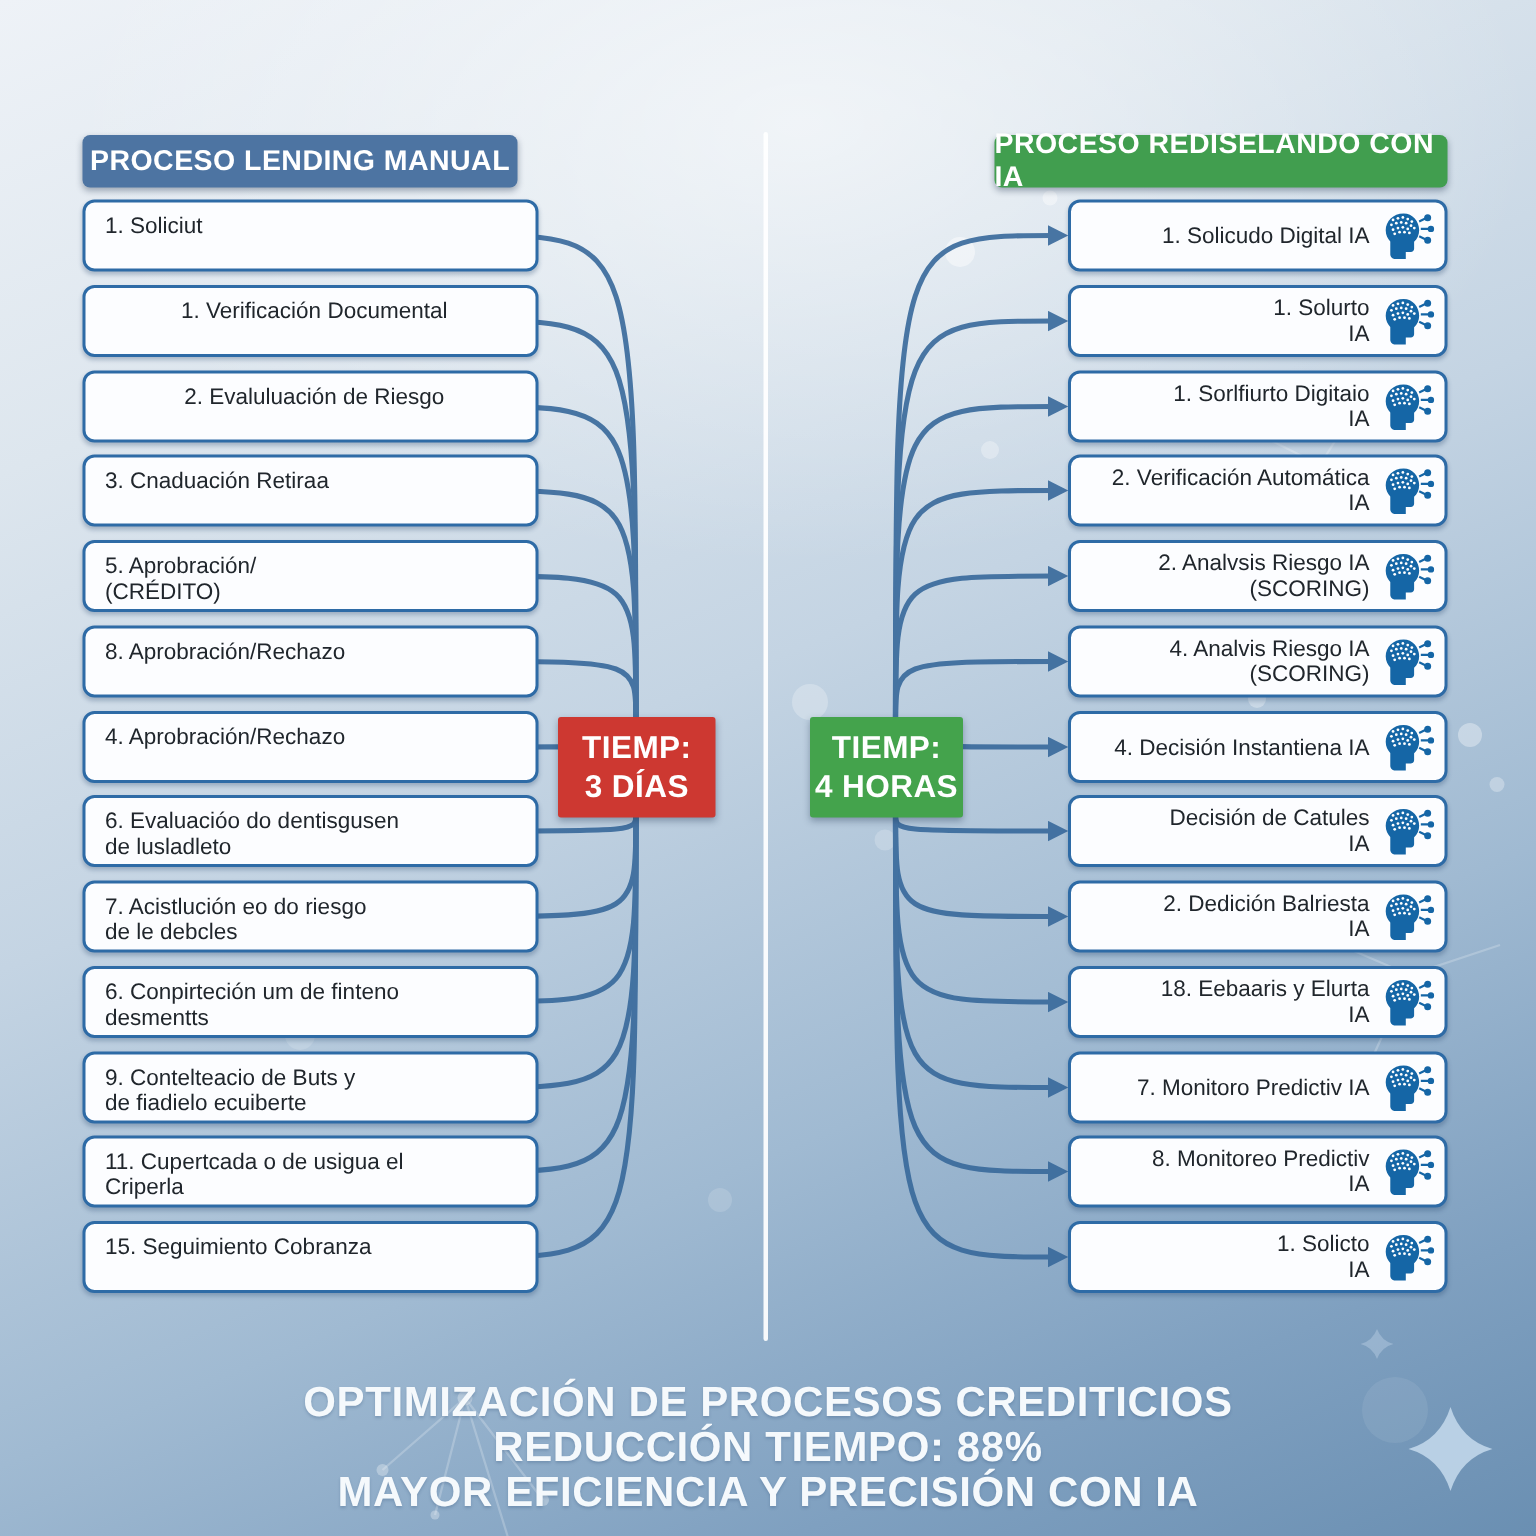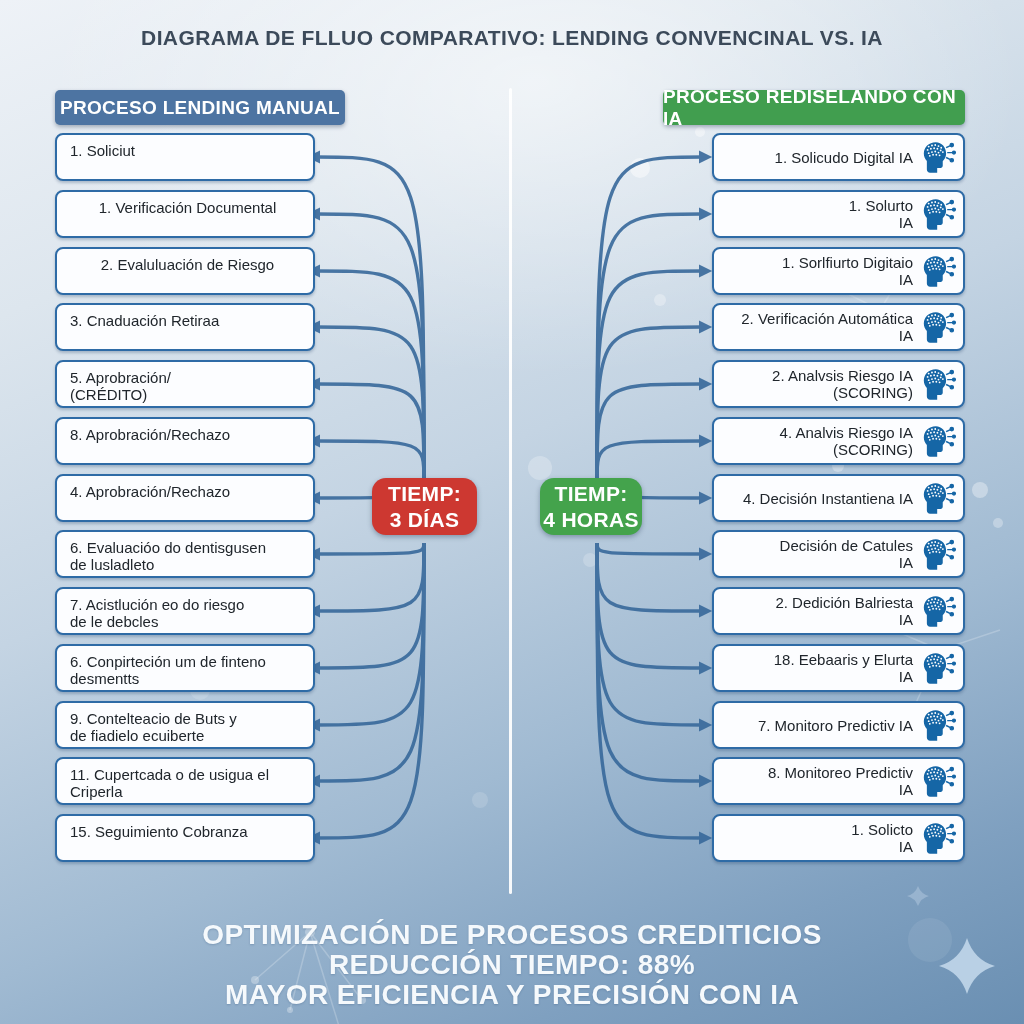--- a/index.html
+++ b/index.html
@@ -26,30 +26,30 @@
     box-shadow:0 2px 4px rgba(20,40,70,.35);
   }
   .header.left{left:55px;width:290px;}
   .header.right{left:663px;width:302px;}
   .box{
     position:absolute;height:48px;box-sizing:border-box;
     background:#fcfdff;border:2.5px solid #2e6ba6;border-radius:8px;
     box-shadow:0 2px 3px rgba(30,60,100,.28);
     display:flex;
   }
-  .box.leftcol{left:55px;width:260px;padding:7px 8px 0 13px;}
+  .box.leftcol{left:55px;width:304px;padding:7px 8px 0 13px;}
   .box.rightcol{left:712px;width:253px;align-items:center;padding:0 6px 0 10px;}
   .box-text{
     font-size:15px;font-weight:500;color:#20262c;line-height:17px;
     white-space:pre-line;
   }
   .box.rightcol .box-text{flex:1;text-align:right;margin-right:7px;}
   .brain{width:37px;height:33px;flex:none;color:#1566a6;}
   .badge{
-    position:absolute;top:478px;height:57px;border-radius:14px;
+    position:absolute;top:478px;height:67px;border-radius:2px;
     display:flex;flex-direction:column;align-items:center;justify-content:center;
     color:#fff;font-weight:bold;font-size:21px;line-height:26px;
     box-shadow:0 2px 5px rgba(20,40,70,.35);letter-spacing:.3px;
   }
   .badge.red{left:372px;width:105px;}
   .badge.green{left:540px;width:102px;}
   .footer{
     position:absolute;top:920px;left:0;width:100%;text-align:center;
     color:#f5f9fc;font-weight:bold;font-size:28px;line-height:30px;
     letter-spacing:.4px;text-shadow:0 1px 2px rgba(40,70,110,.25);
@@ -128,21 +128,20 @@
         <path d="M597,481 C597,498 597,498 702,498" marker-end="url(#headR)"></path>
         <path d="M597,543 C597,554 597,554 702,554" marker-end="url(#headR)"></path>
         <path d="M597,543 C597,611 597,611 702,611" marker-end="url(#headR)"></path>
         <path d="M597,543 C597,668 597,668 702,668" marker-end="url(#headR)"></path>
         <path d="M597,543 C597,725 597,725 702,725" marker-end="url(#headR)"></path>
         <path d="M597,543 C597,781 597,781 702,781" marker-end="url(#headR)"></path>
         <path d="M597,543 C597,838 597,838 702,838" marker-end="url(#headR)"></path>
       </g>
   </svg>
 
-  <div class="title">DIAGRAMA DE FLLUO COMPARATIVO: LENDING CONVENCINAL VS. IA</div>
 
   <div class="header right" id="hdr-right" style="background: rgb(65, 158, 79);">
     <span>PROCESO REDISELANDO CON IA</span>
   </div>
   <div class="header left" id="hdr-left" style="background: rgb(77, 116, 162);">
     <span>PROCESO LENDING MANUAL</span>
   </div>
 
   <div class="divider"></div>
 

